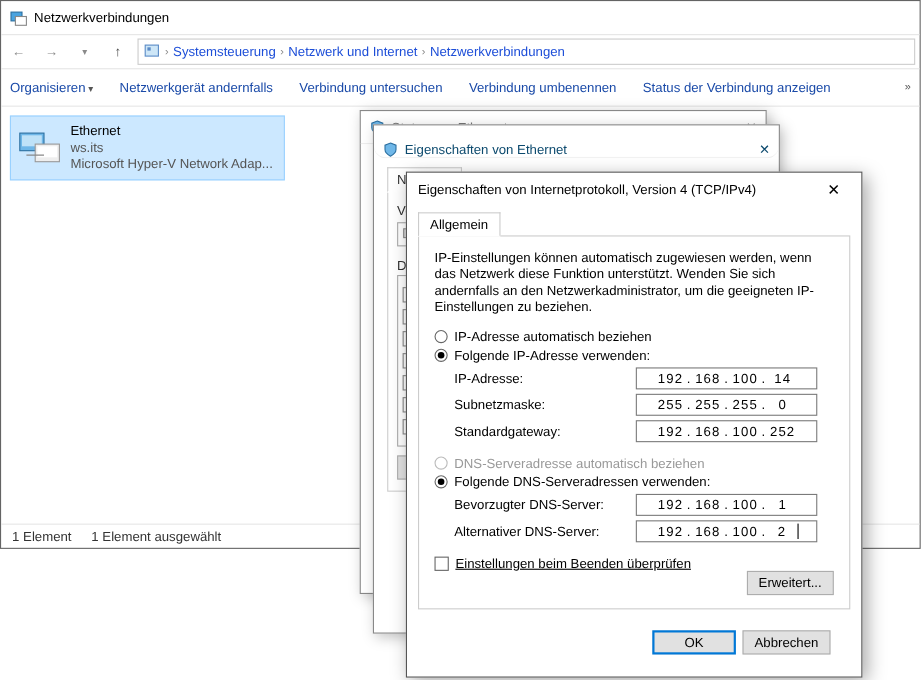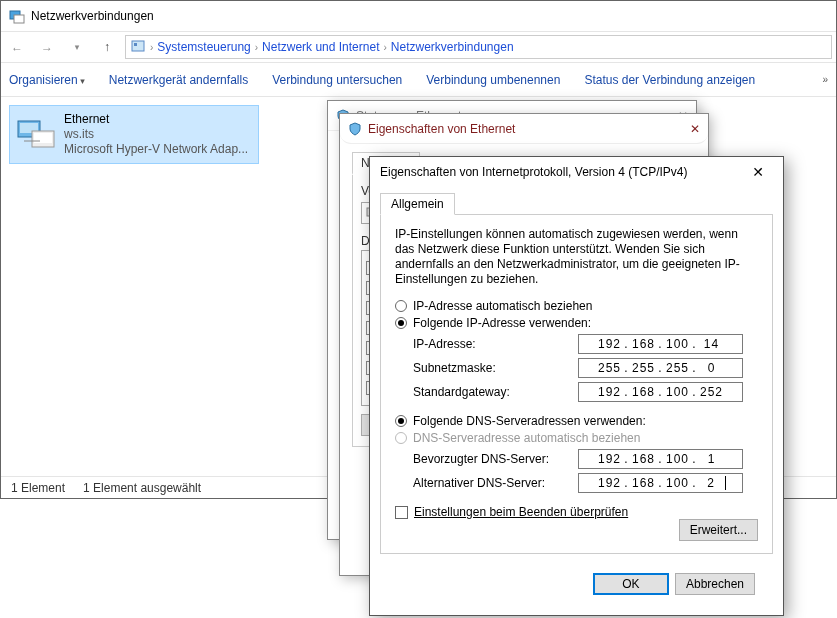--- a/index.html
+++ b/index.html
@@ -21,21 +21,21 @@
 .adapter { display: flex; align-items: center; width: 250px; padding: 6px; background: #cce8ff; border: 1px solid #99d1ff; gap: 8px; }
 .adapter .txt { font-size: 12px; line-height: 15px; }
 .adapter .l1 { color: #000; }
 .adapter .l2, .adapter .l3 { color: #555; white-space: nowrap; overflow: hidden; text-overflow: ellipsis; max-width: 190px; }
 .statusbar { position: absolute; bottom: 0; left: 0; right: 0; height: 22px; border-top: 1px solid #e5e5e5; display: flex; align-items: center; padding: 0 10px; gap: 18px; font-size: 12px; color: #333; }
 
 
 .dlg-hint1 { position: absolute; top: 100px; left: 327px; width: 370px; height: 440px; background: #fff; border: 1px solid #888; box-shadow: 3px 3px 12px rgba(0,0,0,0.25); }
 .dlg-hint1 .hb { height: 30px; display: flex; align-items: center; padding: 0 8px; font-size: 12px; color: #777; border-bottom: 1px solid #eee; justify-content: space-between; }
 .dlg-hint2 { position: absolute; top: 113px; left: 339px; width: 370px; height: 463px; background: #fff; border: 1px solid #888; box-shadow: 3px 3px 12px rgba(0,0,0,0.25); }
-.dlg-hint2 .hb { height: 30px; display: flex; align-items: center; padding: 0 8px; font-size: 12px; color: #7f1d1d; border-bottom: 1px solid #eee; justify-content: space-between; border-radius: 11px; }
+.dlg-hint2 .hb { height: 30px; display: flex; align-items: flex-end; padding: 0 8px; font-size: 12px; color: #0c4a6e; border-bottom: 1px solid #eee; justify-content: space-between; border-radius: 11px; }
 .dlg-hint2 .body { padding: 8px 12px; font-size: 12px; color: #333; }
 .dlg-hint2 .tablike { display: inline-block; border: 1px solid #ccc; border-bottom: 2px solid #fff; padding: 3px 8px; background: #fff; margin-bottom: -1px; }
 .lrow { display:flex; align-items:center; gap:6px; margin:6px 0;}
 .lbox { width:14px; height:14px; border:1px solid #888;}
 
 
 .ipv4 { position: absolute; top: 156px; left: 369px; width: 415px; height: 460px; background: #fff; border: 1px solid #555; box-shadow: 4px 4px 16px rgba(0,0,0,0.35); }
 .ipv4 .hb { height: 30px; display: flex; align-items: center; justify-content: space-between; padding: 0 10px; font-size: 12px; }
 .ipv4 .hb .x { width: 30px; text-align: center; font-size: 14px; }
 .ipv4 .tabs { padding: 6px 10px 0 10px; }
@@ -247,28 +247,28 @@
         <span class="oct">192</span>
           <span class="dot">.</span>
         <span class="oct">168</span>
           <span class="dot">.</span>
         <span class="oct">100</span>
           <span class="dot">.</span>
         <span class="oct">252</span>
       </div>
     </div>
 
+    <div class="radio dis">
+      <span class="r dis"></span>
+      <span>DNS-Serveradresse automatisch beziehen</span>
+    </div>
     <div class="radio">
       <span class="r sel"></span>
       <span>Folgende DNS-Serveradressen verwenden:</span>
     </div>
-    <div class="radio dis">
-      <span class="r dis"></span>
-      <span>DNS-Serveradresse automatisch beziehen</span>
-    </div>
 
     <div class="field">
       <label>Bevorzugter DNS-Server:</label>
       <div class="ipin">
         <span class="oct">192</span>
           <span class="dot">.</span>
         <span class="oct">168</span>
           <span class="dot">.</span>
         <span class="oct">100</span>
           <span class="dot">.</span>

